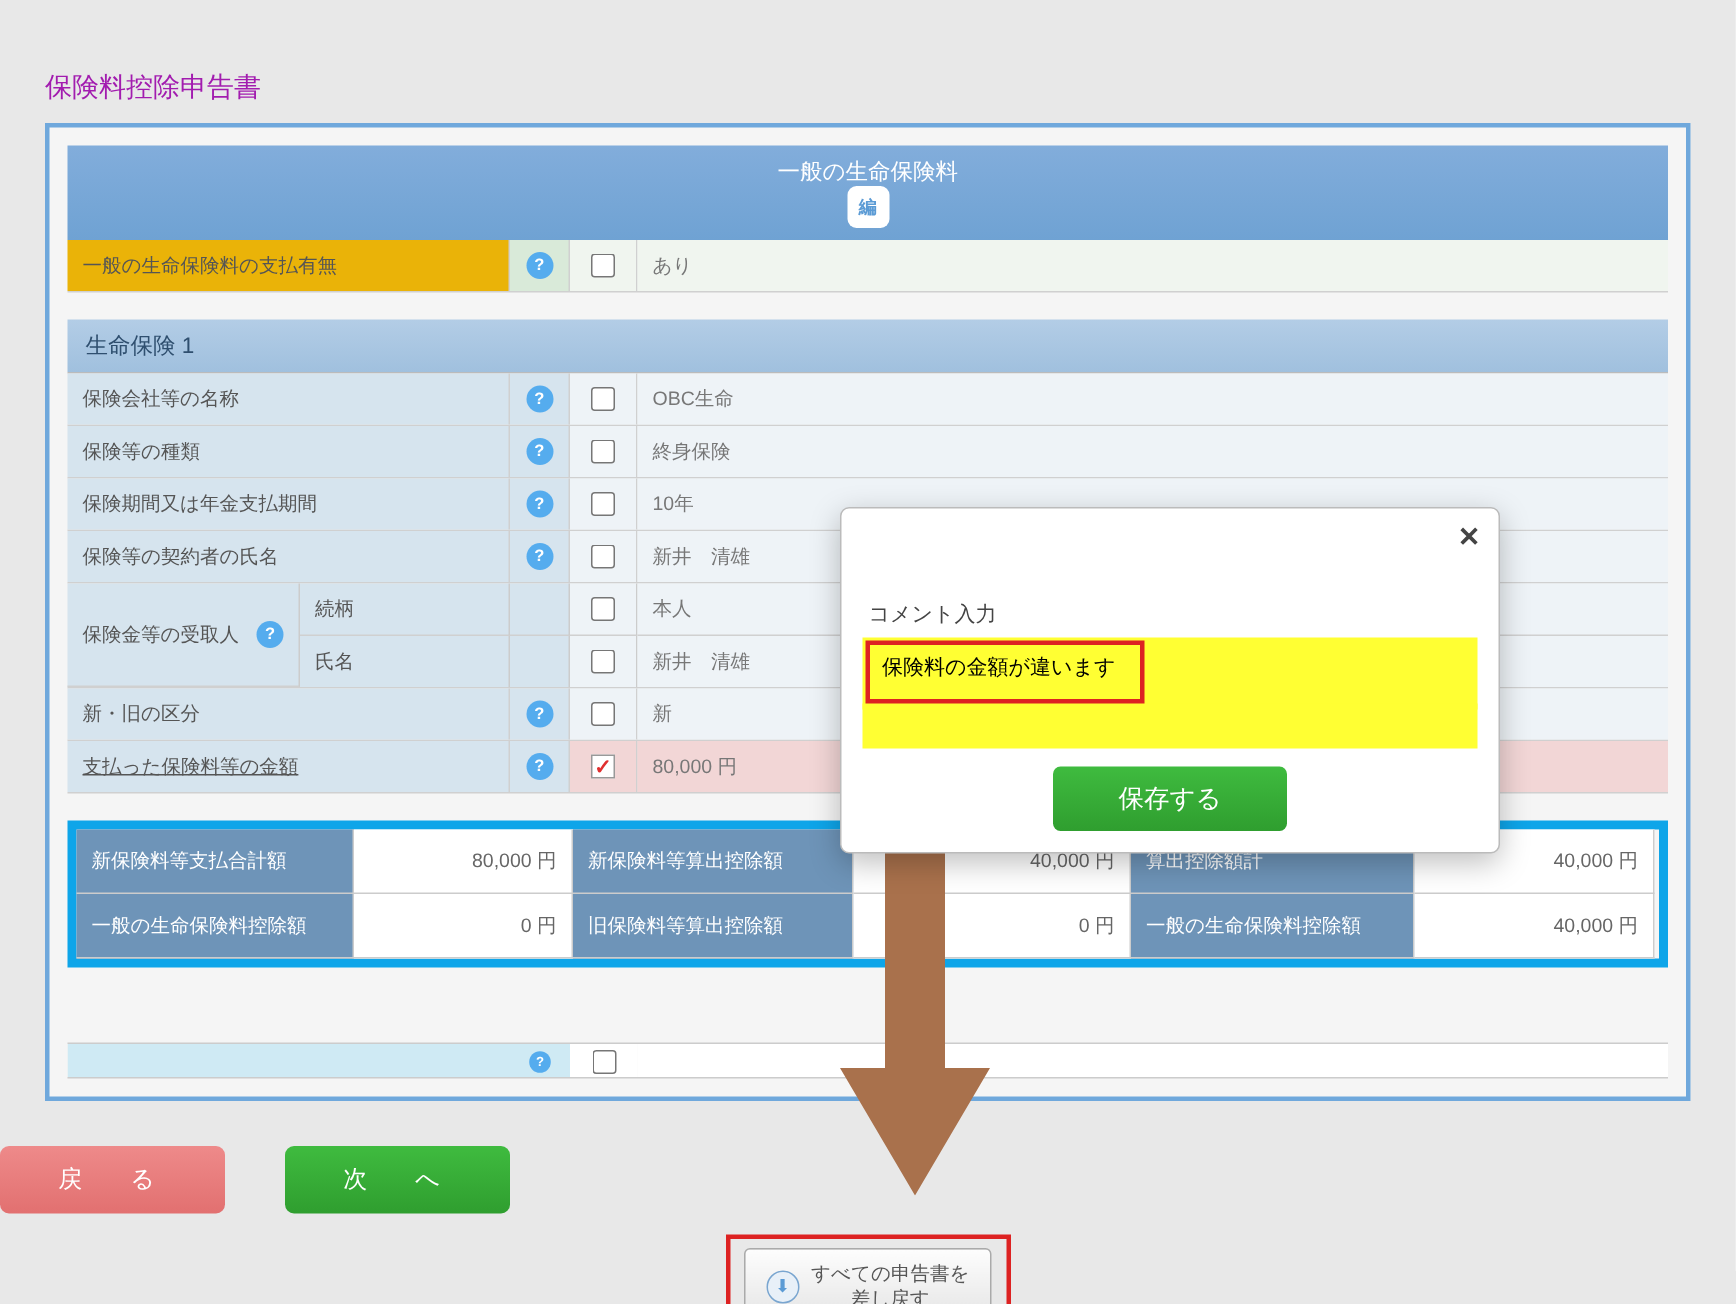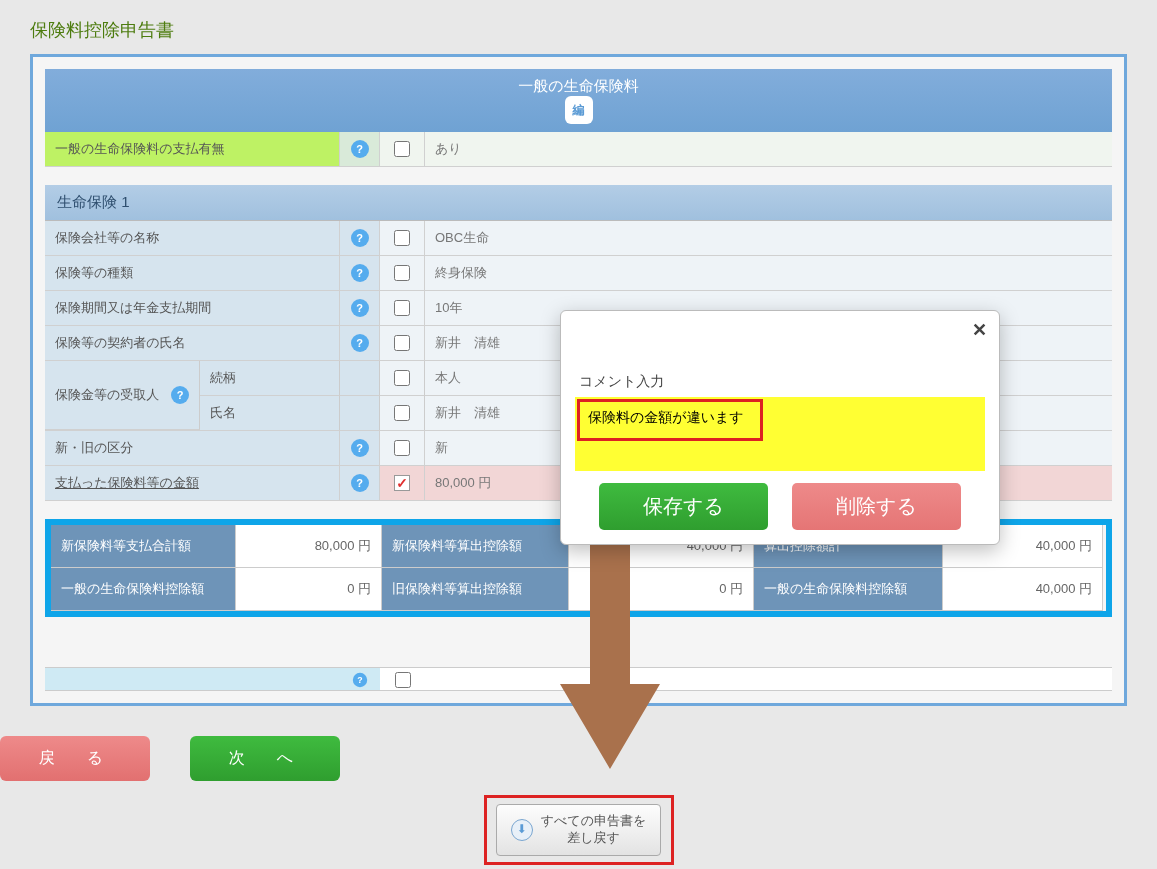--- a/index.html
+++ b/index.html
@@ -4,24 +4,25 @@
 <style>
   * { box-sizing: border-box; margin: 0; padding: 0; }
   body {
     background: #e8e8e8;
     font-family: "Meiryo", "MS PGothic", sans-serif;
     font-size: 13px;
     color: #333;
     width: 1157px;
   }
   .page-title {
-    color: #4d7c0f;
+    color: #a21caf;
     font-size: 18px;
     padding: 18px 30px 12px;
     font-weight: normal;
+    margin-top: 28px;
   }
   .outer-border {
     margin: 0 30px;
     border: 3px solid #6fa8dc;
     padding: 12px;
     background: #f5f5f5;
   }
   .section {
     margin-bottom: 18px;
   }
@@ -47,21 +48,21 @@
     font-size: 12px;
     font-weight: bold;
     cursor: pointer;
   }
   .row {
     display: grid;
     grid-template-columns: 295px 40px 45px 1fr;
     border-bottom: 1px solid #d0d0d0;
   }
   .row .label {
-    background: #bef264;
+    background: #eab308;
     padding: 8px 10px;
     border-right: 1px solid #d0d0d0;
     display: flex;
     align-items: center;
     color: #555;
   }
   .row .help {
     background: #d9ead9;
     padding: 6px 0;
     display: flex;
@@ -196,21 +197,21 @@
     padding:2px;
     display:flex;
     align-items:flex-start;
   }
   .popup-btns { display:flex; justify-content:center; gap:24px; margin-top:12px;}
   .btn {
     border-radius: 5px;
     border: none;
     padding: 10px 44px;
     color: #fff;
-    font-size: 20px;
+    font-size: 17px;
     cursor: pointer;
     min-width: 130px;
     text-align:center;
   }
   .btn-green { background: linear-gradient(#3fbb3f, #2f9e2f); }
   .btn-pink  { background: linear-gradient(#ee8a8a, #e57575); }
   .arrow {
     position: absolute;
     left: 560px; top: 484px;
     width: 100px; height: 285px;
@@ -403,21 +404,20 @@
     <span class="popup-close">✕</span>
     <div class="popup-title">コメント入力</div>
     <div class="popup-yellowbox">
       <span class="popup-textarea-wrap">
         <textarea class="popup-textarea" style="">保険料の金額が違います</textarea>
       </span>
     </div>
     <div style="background:#ffff33;height:30px;margin-top:-4px;"></div>
     <div class="popup-btns">
       <button class="btn btn-green">保存する</button>
-      <button class="btn btn-pink">削除する</button>
     </div>
   </div>
 
   <svg class="arrow" viewBox="0 0 100 285">
     <polygon points="30,0 70,0 70,200 100,200 50,285 0,200 30,200" fill="#a9714c"></polygon>
   </svg>
 
   <div class="nav-row">
     <button class="nav-btn nav-back">戻　る</button>
     <button class="nav-btn nav-next">次　へ</button>

